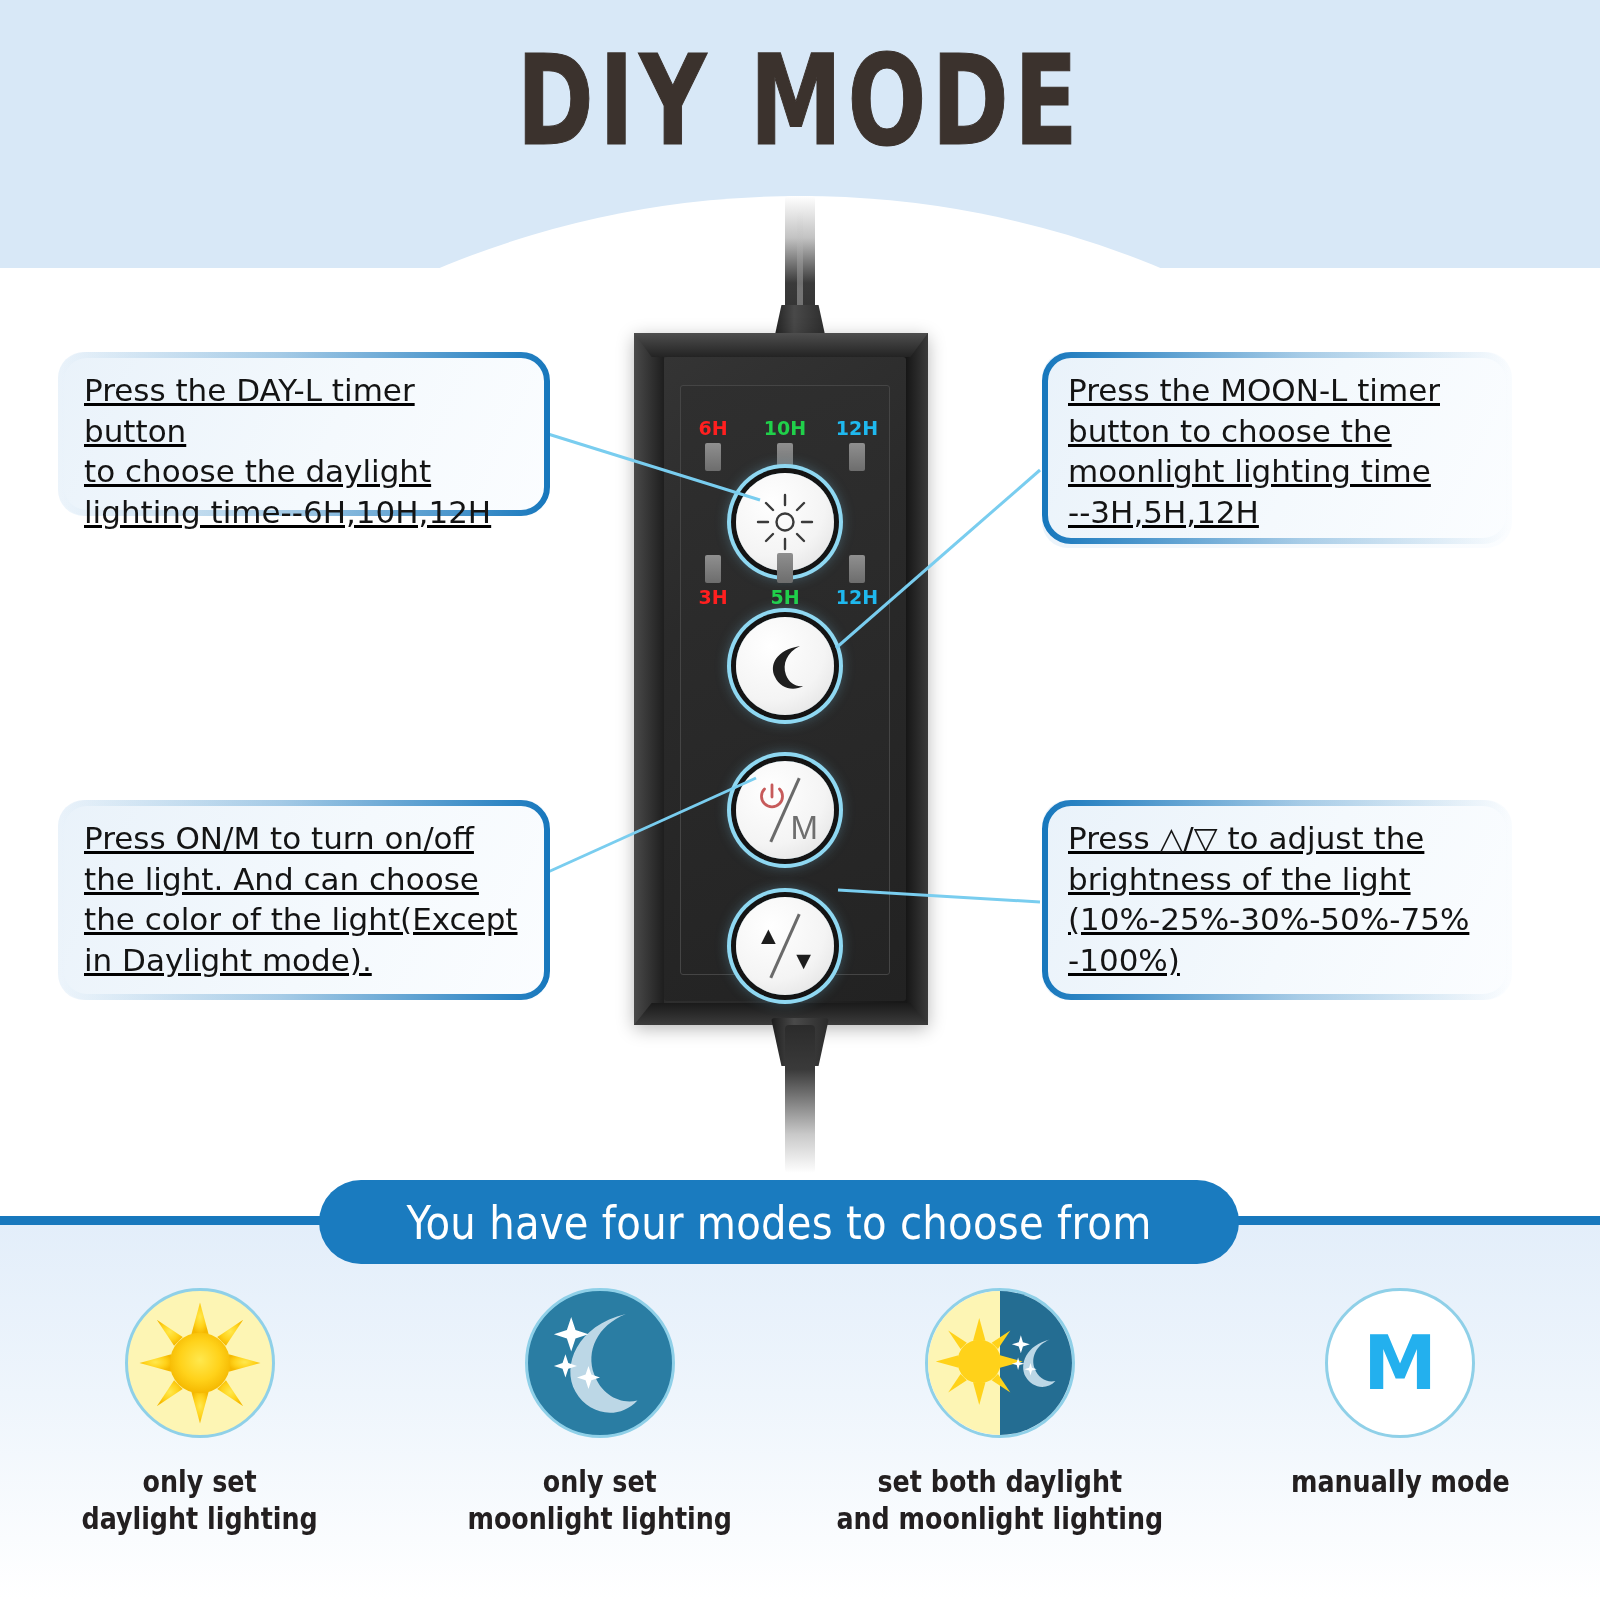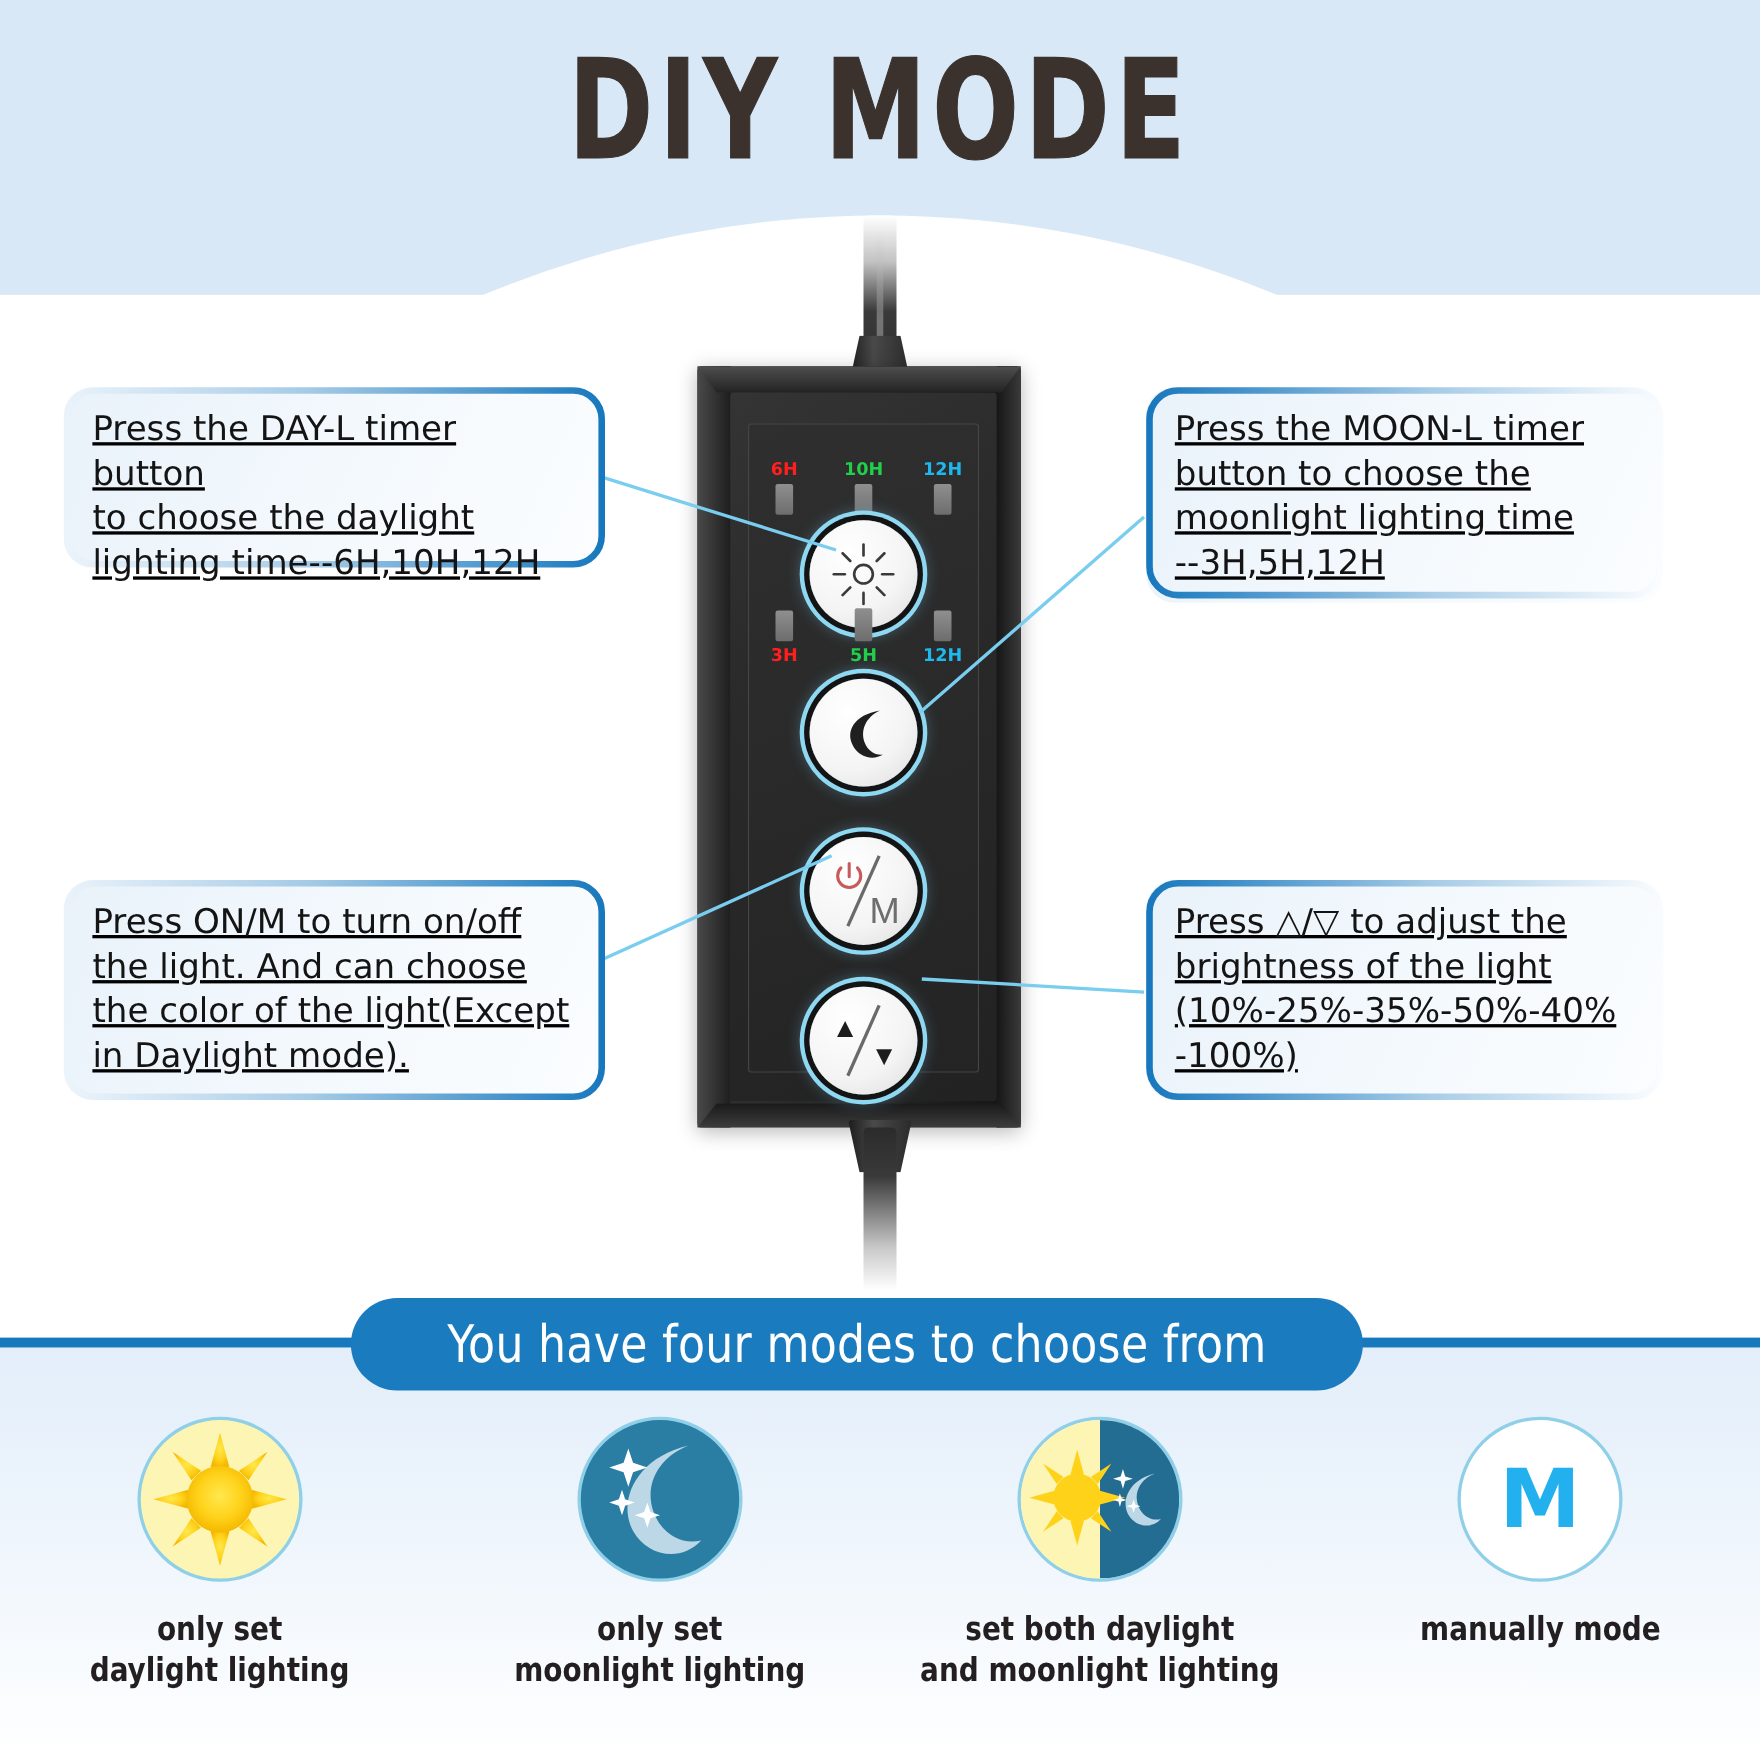--- a/index.html
+++ b/index.html
@@ -113,21 +113,21 @@
 
   
   .led-row{
     position:absolute; left:0; width:242px;
     display:flex; justify-content:space-between;
     padding:0 26px;
   }
   .led-cell{ width:46px; text-align:center; }
   .led-label{
     font-family:"DejaVu Sans","Liberation Sans",sans-serif;
-    font-size:16px; font-weight:bold; line-height:1;
+    font-size:19px; font-weight:bold; line-height:1;
   }
   .led-win{
     width:16px; height:28px; margin:5px auto 0;
     background:linear-gradient(to bottom,#8f8f8f,#6d6d6d);
     border-radius:2px;
   }
   .led-win.tall{ height:30px; }
   #led-row-day{ top:62px; }
   #led-row-moon{ top:196px;align-items:flex-end; }
   #led-row-moon .led-cell{ display:flex; flex-direction:column-reverse; }
@@ -378,21 +378,21 @@
 in Daylight mode).</div>
 </div>
 
 <div class="cbox" id="callout-dim">
   <div class="fill"></div>
   <svg class="frame" viewBox="0 0 470 200" preserveAspectRatio="none">
     <rect x="3" y="3" width="464" height="194" rx="26" ry="26" fill="none" stroke="url(#gdL)" stroke-width="6"></rect>
   </svg>
   <div class="txt">Press △/▽ to adjust the
 brightness of the light
-(10%-25%-35%-50%-40%
+(10%-25%-30%-50%-75%
 -100%)</div>
 </div>
 
 <div id="bottom-band"></div>
 <div id="divider"></div>
 <div id="banner">
   <span id="banner-text">You have four modes to choose from</span>
 </div>
 
 <div id="modes">

